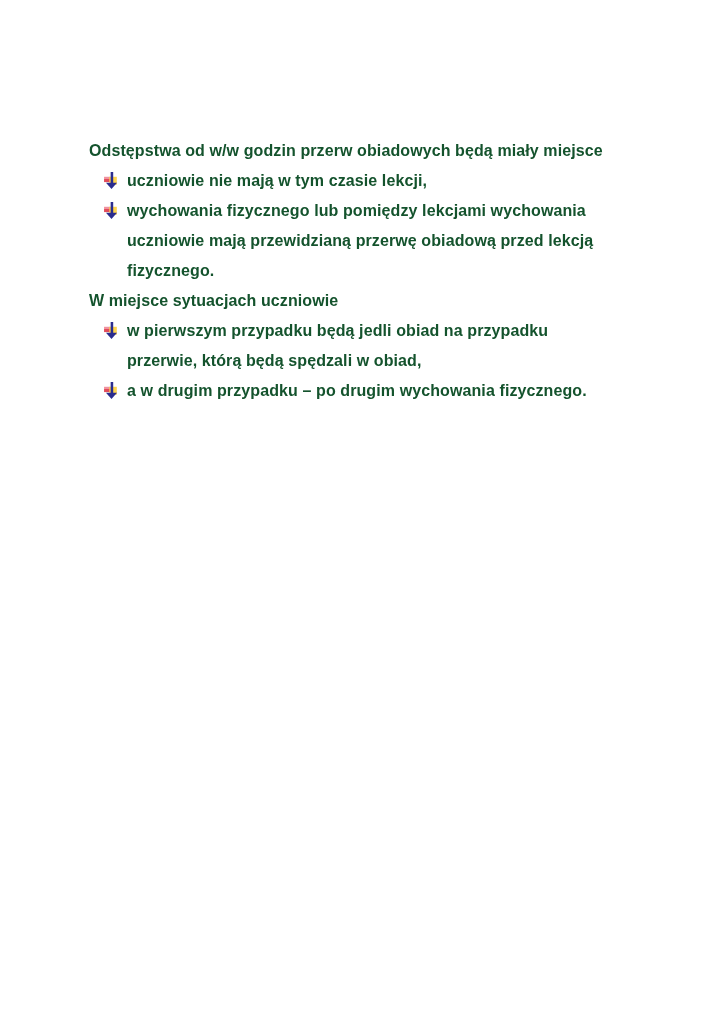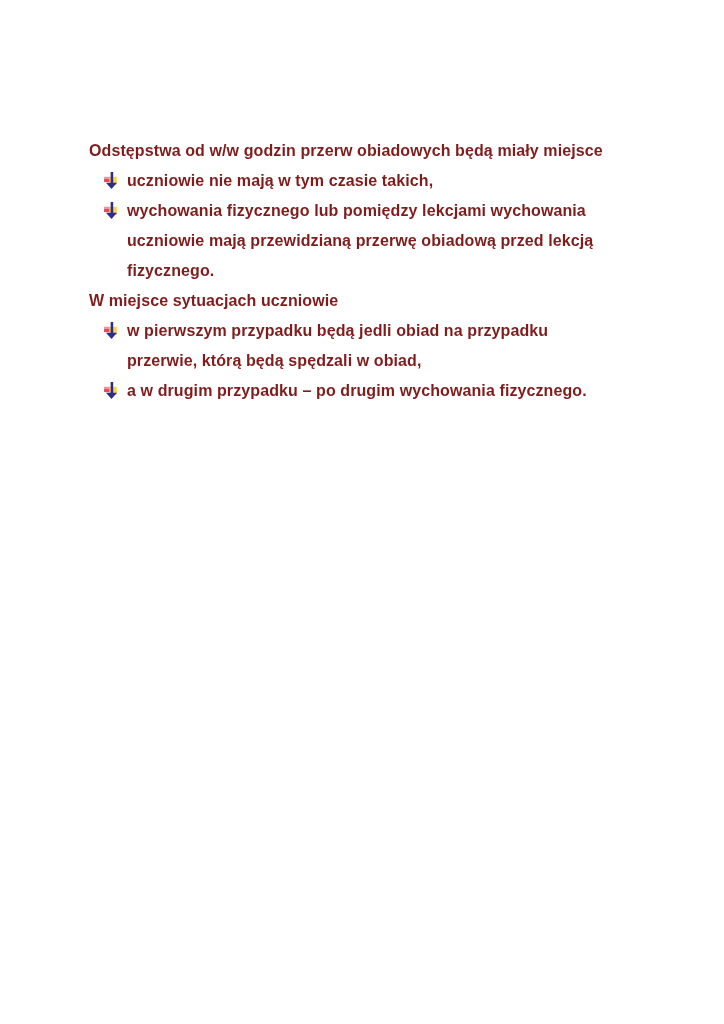--- a/index.html
+++ b/index.html
@@ -13,21 +13,21 @@
     height: 1024px;
     background: #ffffff;
     overflow: hidden;
     font-family: "Liberation Sans", sans-serif;
   }
   .content {
     position: absolute;
     left: 89px;
     top: 136px;
     width: 560px;
-    color: #7f1d1d;
+    color: #14532d;
     font-weight: bold;
     font-size: 16px;
     line-height: 30px;
     letter-spacing: 0.1px;
   }
   .line {
     white-space: nowrap;
   }
   .bullet-item {
     position: relative;
@@ -52,21 +52,21 @@
     </div>
 
     <div class="bullet-item">
       <svg class="bullet-icon" viewBox="0 0 16 16" xmlns="http://www.w3.org/2000/svg" aria-hidden="true">
         <rect x="1" y="4.5" width="6" height="2" fill="#f2919e"></rect>
         <rect x="1" y="6.5" width="6" height="3" fill="#e04c5c"></rect>
         <rect x="6" y="4.5" width="7" height="7.5" fill="#ffd44d"></rect>
         <rect x="7.2" y="0" width="2.4" height="11" fill="#2b2d8e"></rect>
         <polygon points="2.8,10 13.2,10 8,16" fill="#2b2d8e"></polygon>
       </svg>
-      <div class="line">uczniowie nie mają w tym czasie takich,</div>
+      <div class="line">uczniowie nie mają w tym czasie lekcji,</div>
     </div>
 
     <div class="bullet-item">
       <svg class="bullet-icon" viewBox="0 0 16 16" xmlns="http://www.w3.org/2000/svg" aria-hidden="true">
         <rect x="1" y="4.5" width="6" height="2" fill="#f2919e"></rect>
         <rect x="1" y="6.5" width="6" height="3" fill="#e04c5c"></rect>
         <rect x="6" y="4.5" width="7" height="7.5" fill="#ffd44d"></rect>
         <rect x="7.2" y="0" width="2.4" height="11" fill="#2b2d8e"></rect>
         <polygon points="2.8,10 13.2,10 8,16" fill="#2b2d8e"></polygon>
       </svg>

